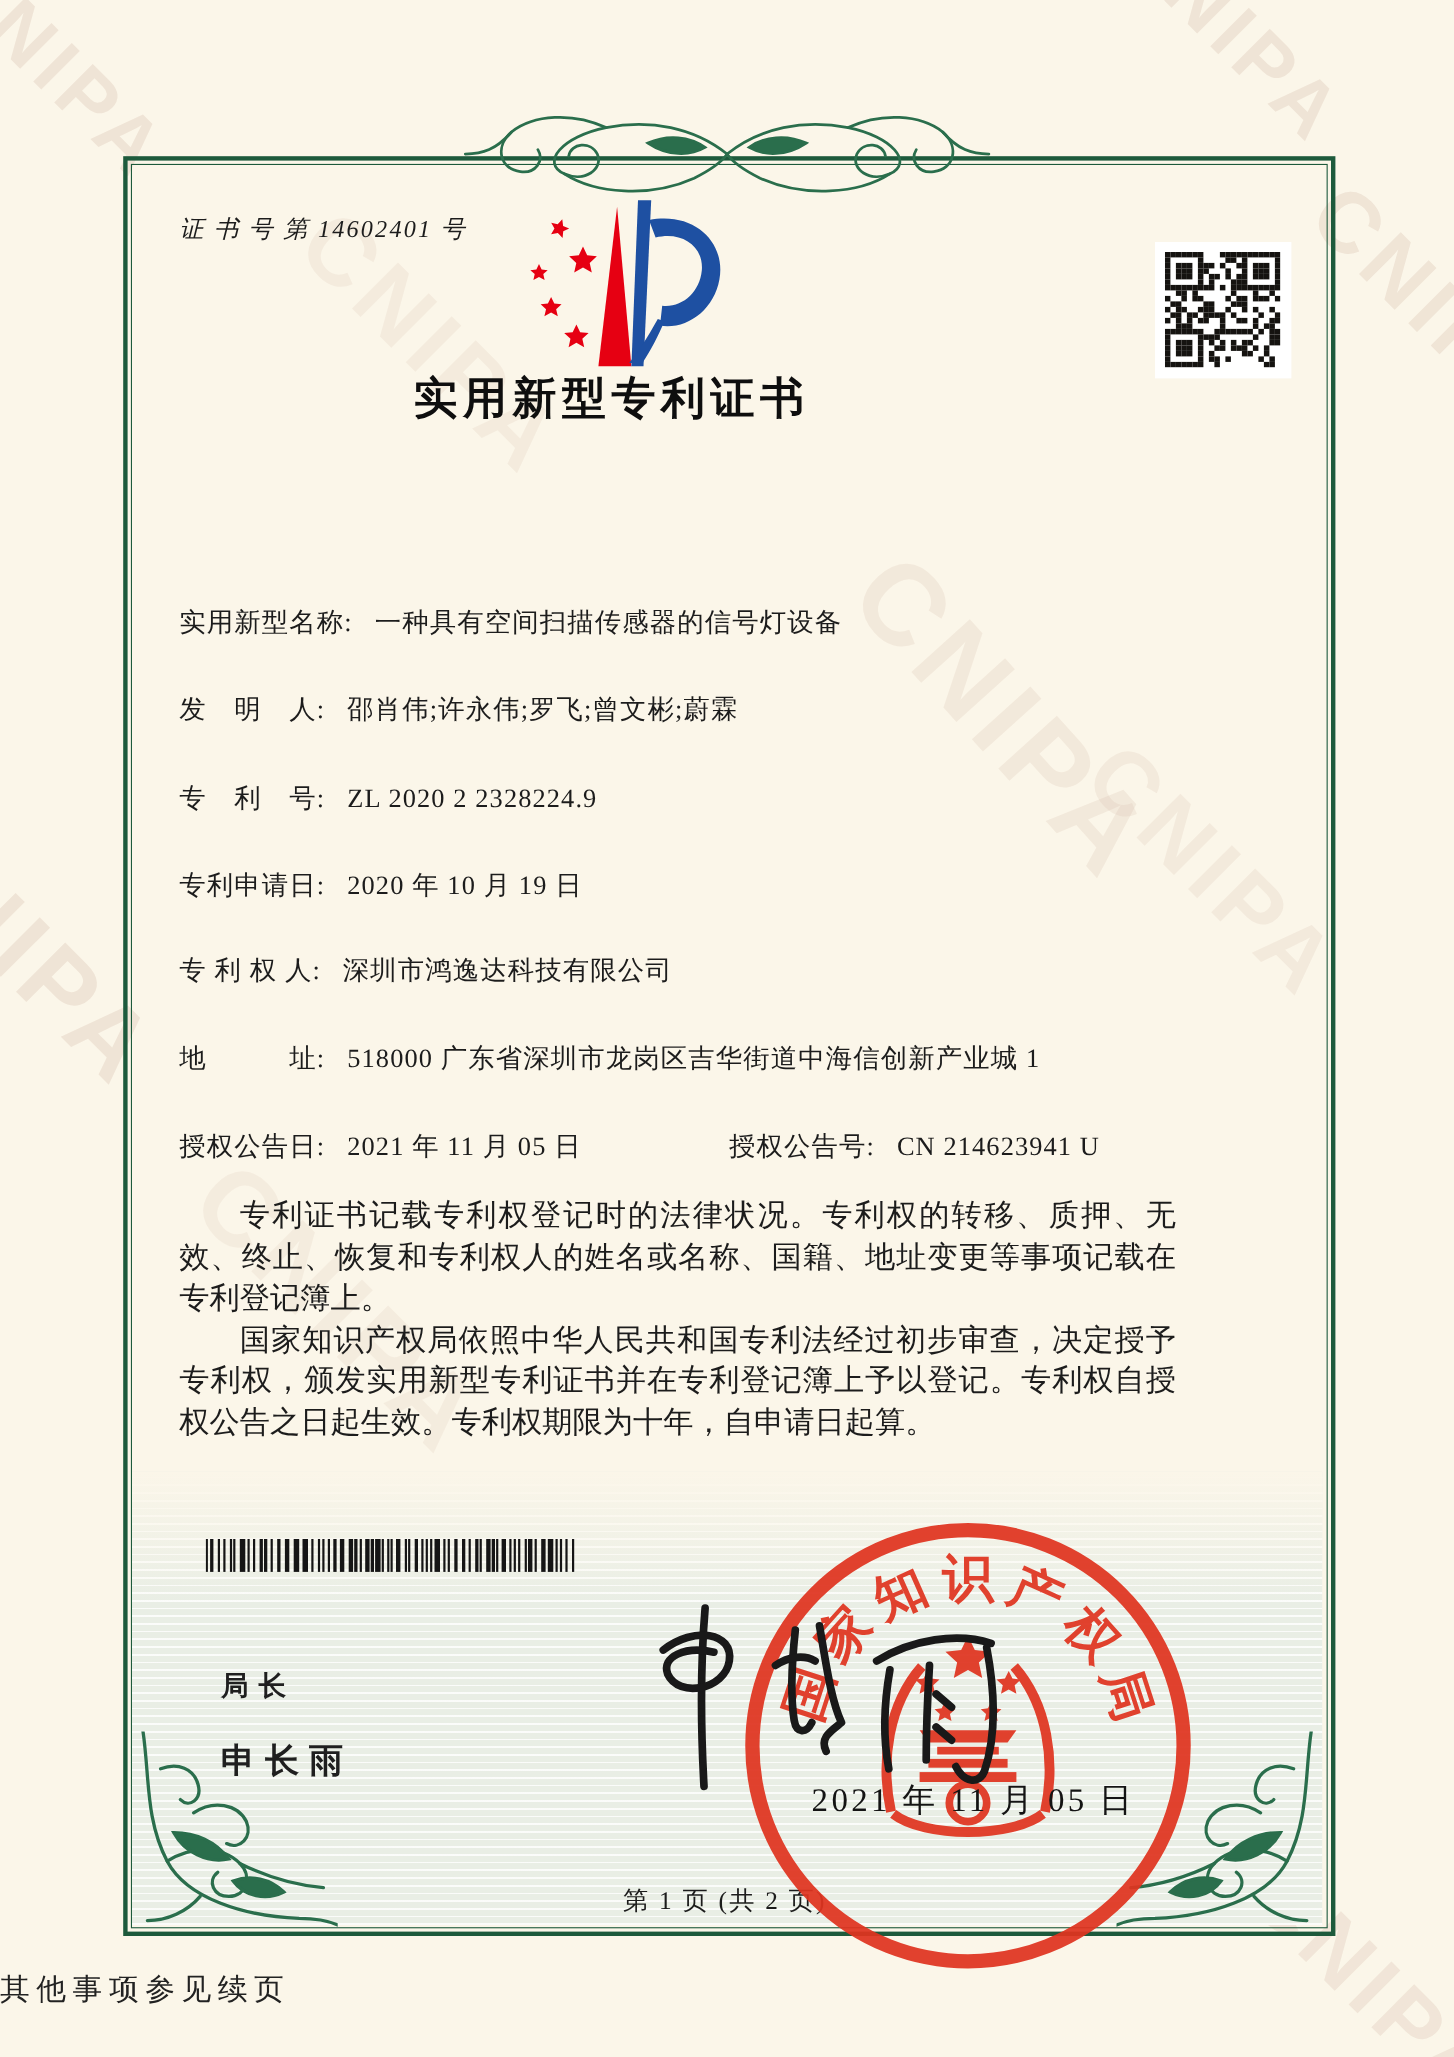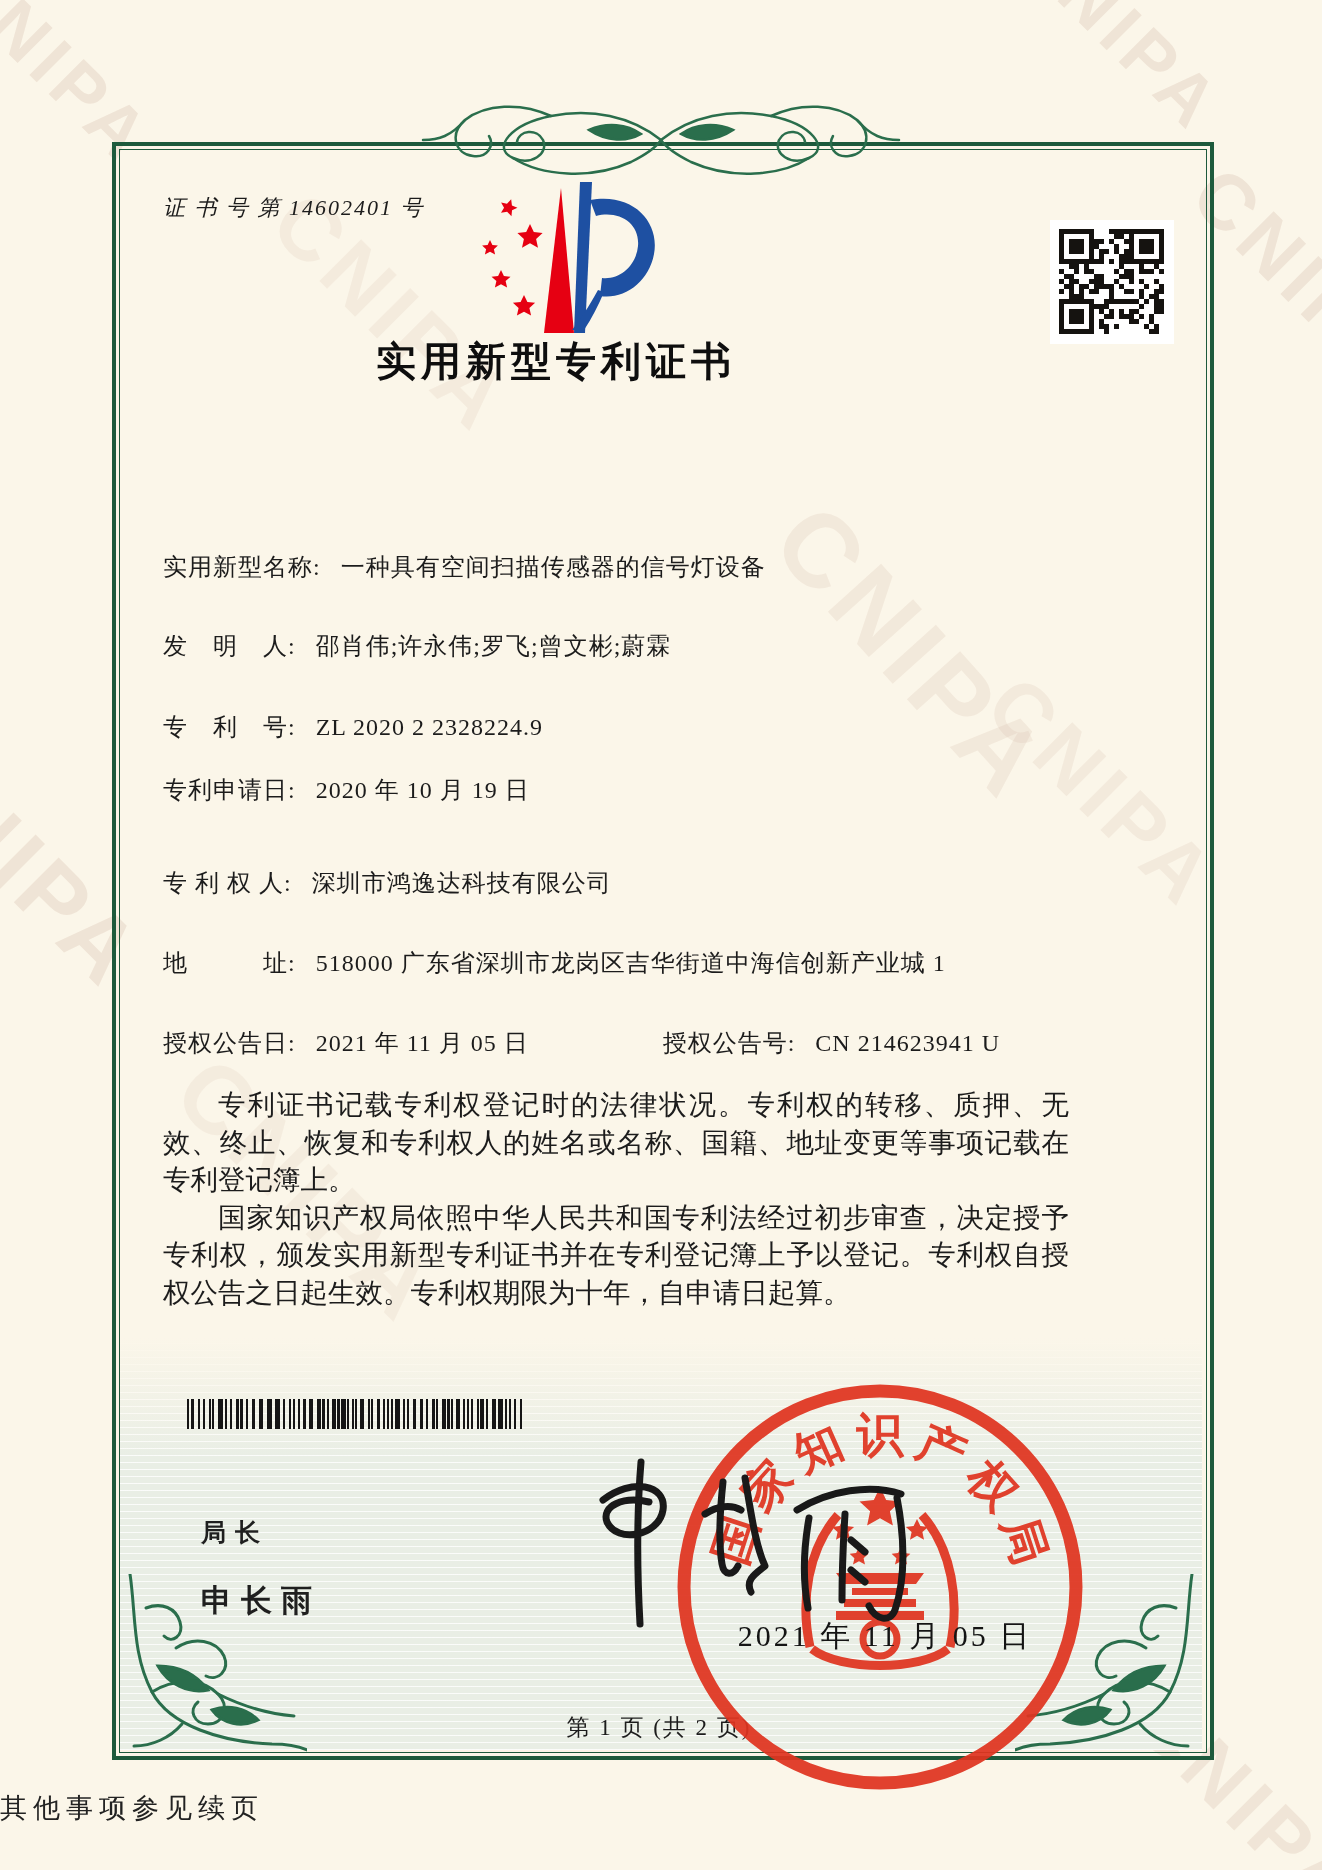--- a/index.html
+++ b/index.html
@@ -25,21 +25,21 @@
   .logo{position:absolute;left:468px;top:178px;width:190px;height:160px;}
   .qr{position:absolute;left:1050px;top:220px;width:124px;height:124px;background:#fff;padding:0;}
   .qr svg{position:absolute;left:9px;top:9px;}
 
   .title{position:absolute;left:256px;top:334px;width:600px;text-align:center;
          font-size:40px;font-weight:bold;letter-spacing:5px;color:#0e0e0e;}
 
   .frow{position:absolute;left:163px;font-size:24px;line-height:34px;}
   .flabel{display:inline-block;vertical-align:top;margin-right:20px;letter-spacing:1px;}
   .fvalue{display:inline-block;vertical-align:top;letter-spacing:1px;max-width:790px;}
-  .r1{top:550px}.r2{top:629px}.r3{top:710px}.r4{top:773px}.r5{top:866px}.r6{top:946px}.r7{top:1026px}
+  .r1{top:550px}.r2{top:629px}.r3{top:710px}.r4{top:789px}.r5{top:866px}.r6{top:946px}.r7{top:1026px}
   .gval{display:inline-block;vertical-align:top;width:347px;letter-spacing:1px;}
 
   .legal{position:absolute;left:163px;top:1086px;width:906px;font-size:27.5px;line-height:37.5px;
          text-align:justify;}
   .legal p{margin:0;text-indent:2em;}
 
   .barcode{position:absolute;left:187px;top:1399px;}
 
   .signoff-title{position:absolute;left:201px;top:1516px;font-family:"Liberation Sans","DejaVu Sans",sans-serif;
       font-weight:bold;font-size:25px;letter-spacing:9px;color:#1f1f1f;}

